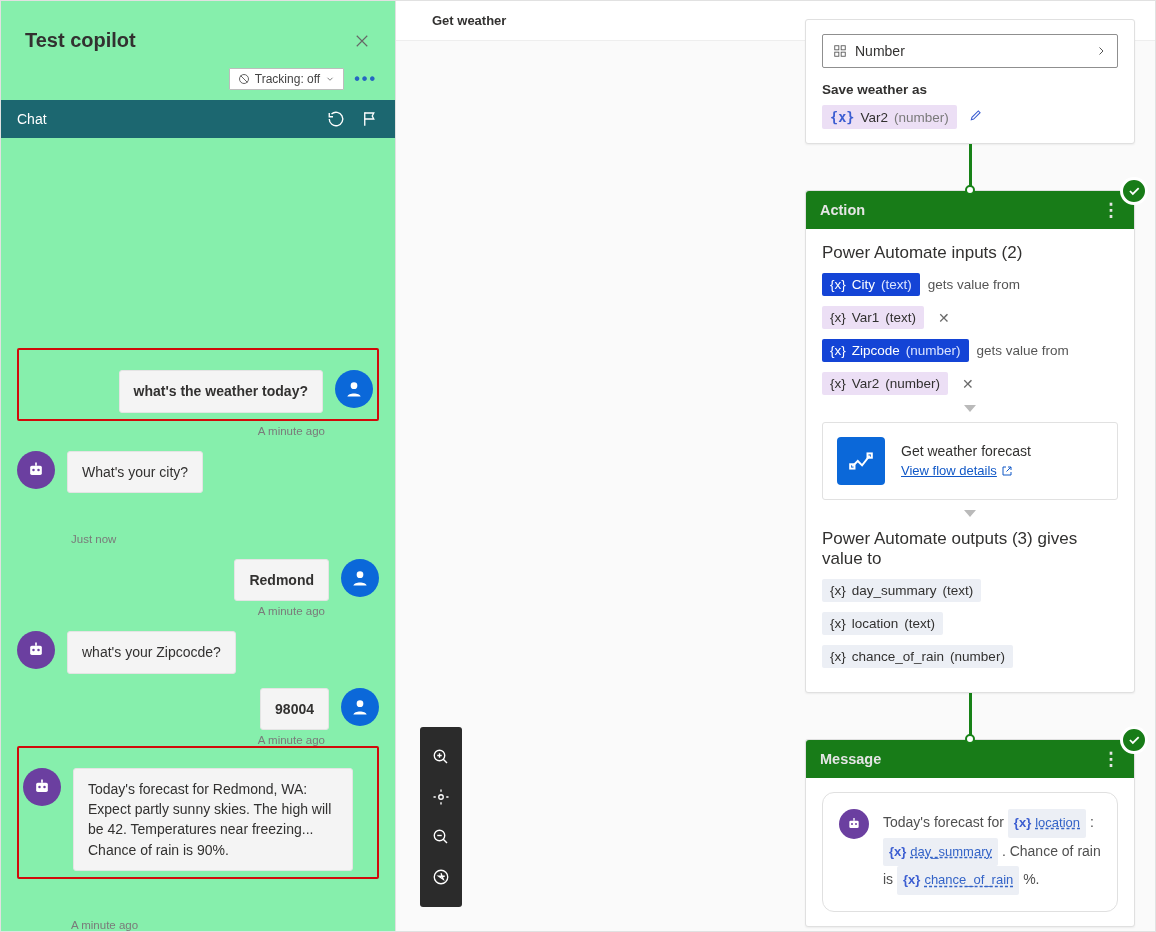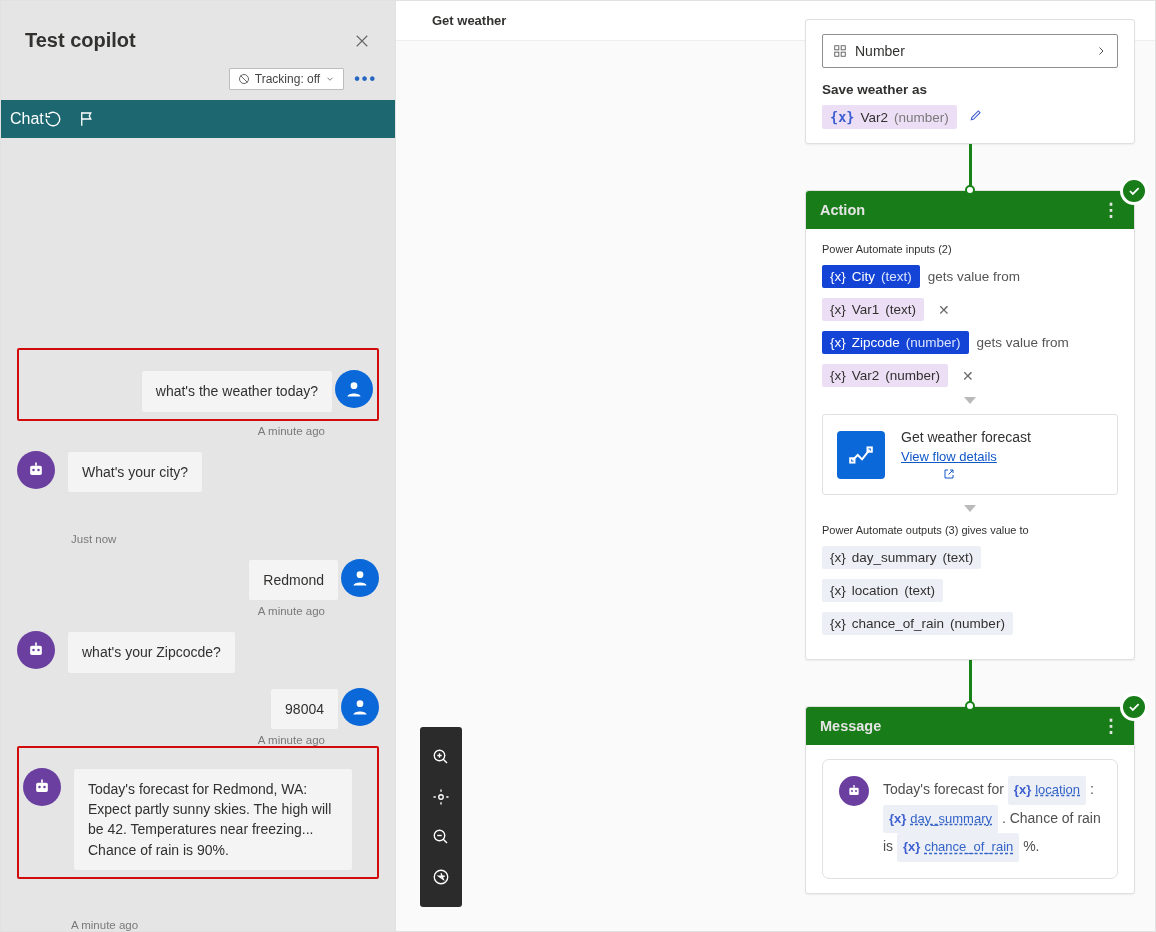--- a/index.html
+++ b/index.html
@@ -1,41 +1,41 @@
 <!DOCTYPE html>
 <html><head>
 <meta charset="utf-8">
 <style>
   * { box-sizing: border-box; margin: 0; padding: 0; font-family: "Segoe UI", Arial, sans-serif; }
   body { background: #fff; color: #323130; width: 1156px; height: 932px; overflow: hidden; border:1px solid #e1e1e1;}
   .app { display: flex; width: 100%; height: 100%; }
 
   
-  .left-panel { width: 395px; border-right: 1px solid #e1e1e1; display:flex; flex-direction:column; background:#e5e5e5; }
+  .left-panel { width: 395px; border-right: 1px solid #e1e1e1; display:flex; flex-direction:column; background:#86efac; }
   .lp-header { padding: 28px 24px 16px 24px; display:flex; align-items:center; justify-content:space-between; }
   .lp-title { font-size: 20px; font-weight:600; }
   .lp-close { cursor:pointer; stroke:#666; }
   .lp-subbar { display:flex; justify-content:flex-end; align-items:center; gap:10px; padding: 0 18px 10px 0; }
   .track-btn { border:1px solid #bdbdbd; border-radius:1px; padding:3px 8px; font-size:12px; color:#444; display:flex; align-items:center; gap:5px; background:#fff; cursor:pointer; }
   .ellipsis-btn { color:#2666c2; font-weight:bold; letter-spacing:2px; cursor:pointer; }
 
-  .chat-bar { background:#1c6770; color:#fff; display:flex; align-items:center; padding:10px 9px; font-size:16px; }
+  .chat-bar { background:#1c6770; color:#fff; display:flex; justify-content:space-between; align-items:center; padding:10px 16px; font-size:14px; }
   .chat-icons { display:flex; gap:16px; }
   .chat-icons svg { stroke:#fff; cursor:pointer; }
 
   .messages { flex:1; overflow:hidden; padding:10px 16px 0 16px; display:flex; flex-direction:column; justify-content:flex-end; }
   .msg-row { display:flex; margin-top:14px; align-items:flex-start; }
   .msg-row.user { justify-content:flex-end; }
   .msg-row.bot { justify-content:flex-start; }
   .avatar { width:38px; height:38px; border-radius:50%; display:flex; align-items:center; justify-content:center; flex-shrink:0; }
   .avatar.user { background:#0b68d9; }
   .avatar.bot  { background:#6b3fa0; }
   .avatar svg { fill:#fff; }
   .bubble { border:1px solid #e4e4e4; background:#f4f4f4; padding:10px 14px; font-size:14px; border-radius:3px; max-width:280px; line-height:1.45; }
-  .msg-row.user .bubble { margin-right:2px; }
+  .msg-row.user .bubble { margin-right:12px;font-weight:bold; }
   .msg-row.bot  .bubble { margin-left:12px; }
   .timestamp { font-size:11.5px; color:#7a7a7a; margin-top:4px; }
   .ts-right { text-align:right; padding-right:54px; }
   .ts-left  { text-align:left;  padding-left:54px;margin-top:40px; }
   .highlight-box { border:2px solid #d10a0a; padding:6px 4px; border-radius:2px; }
 
   
   .right-panel { flex:1; position:relative; background:#fafafa; }
   .rp-header { position:absolute; left:0; right:0; top:0; height:40px; background:#fff; border-bottom:1px solid #eee; display:flex; align-items:center; padding-left:36px; font-size:13px; font-weight:600;}
   .canvas { position:absolute; top:18px; bottom:0; right:20px; width:330px; }
@@ -53,36 +53,36 @@
   .token .vx { color:#3b5dd1; font-weight:600; font-family:monospace; }
   .token .typ { color:#7a7a7a; }
   .pencil { color:#3b5dd1; margin-left:8px; cursor:pointer; }
   .remove-x { color:#6a6a6a; margin-left:6px; cursor:pointer; font-size:14px; }
 
   .section-header { background:#187c18; color:#e5e5e5; padding:10px 14px; font-weight:600; font-size:14.5px; display:flex; justify-content:space-between; align-items:center; position:relative; border-radius:3px 3px 0 0;}
   .section-header .kebab { font-size:18px; cursor:pointer; line-height:1; }
   .check-badge { position:absolute; top:-14px; right:-14px; width:28px; height:28px; border-radius:50%; background:#187c18; border:3px solid #fff; display:flex; align-items:center; justify-content:center; }
   .check-badge svg { stroke:#fff; }
 
-  .mini-head { font-size:11px; color:#323130; margin-bottom:10px;}
+  .mini-head { font-size:17px; color:#323130; margin-bottom:10px;}
   .kv-line { display:flex; align-items:center; flex-wrap:wrap; gap:8px; margin-bottom:10px; font-size:13.5px;}
   .kv-line .label-token { background:#eceff5; padding:4px 8px; border-radius:2px; display:inline-flex; gap:6px; align-items:center;}
   .kv-line .label-token.blue { background:#1444d6; color:#fff;}
   .kv-line .label-token.blue .vx { color:#fff;}
   .kv-line .label-token.blue .typ { color:#dbe4ff;}
   .gv { color:#555; }
 
   .flow-card { background:#fff; border:1px solid #e1e1e1; border-radius:3px; margin:10px 0; display:flex; padding:14px; gap:16px; align-items:center; }
   .flow-icon { width:48px; height:48px; background:#0b68d9; border-radius:4px; display:flex; align-items:center; justify-content:center; flex-shrink:0;}
   .flow-icon svg { stroke:#fff; fill:none;}
   .flow-title { font-size:14px; font-weight:400; margin-bottom:2px;}
-  .flow-link { color:#1158c7; font-size:13px; text-decoration:underline; cursor:pointer; display:inline-flex; align-items:center; gap:4px;flex-direction:column;}
+  .flow-link { color:#1158c7; font-size:13px; text-decoration:underline; cursor:pointer; display:inline-flex; align-items:center; gap:4px;}
   .ext-icon { stroke:#1158c7; }
 
-  .bot-msg-card { background:#fff; border:1px solid #e0e0e0; border-radius:7px; padding:16px; display:flex; gap:14px;}
+  .bot-msg-card { background:#fff; border:1px solid #e0e0e0; border-radius:12px; padding:16px; display:flex; gap:14px;}
   .bot-msg-card .avatar { width:30px; height:30px;}
   .bot-msg-card .content { font-size:14px; line-height:1.9;}
   .inline-var { background:#eceff5; padding:2px 6px; border-radius:2px; display:inline-flex; gap:4px; align-items:center; font-size:13px;}
   .inline-var .vx { color:#3b5dd1; font-weight:600; }
   .inline-var .nm { color:#3363c7; text-decoration:underline dashed;}
   .face { color:#4f4f4f;}
 
   
   .zoombar { position:absolute; left:24px; bottom:24px; width:42px; background:#2b2b2b; border-radius:3px; display:flex; flex-direction:column; padding:10px 0;}
   .zoombar .zbtn { height:40px; display:flex; align-items:center; justify-content:center; cursor:pointer;}

